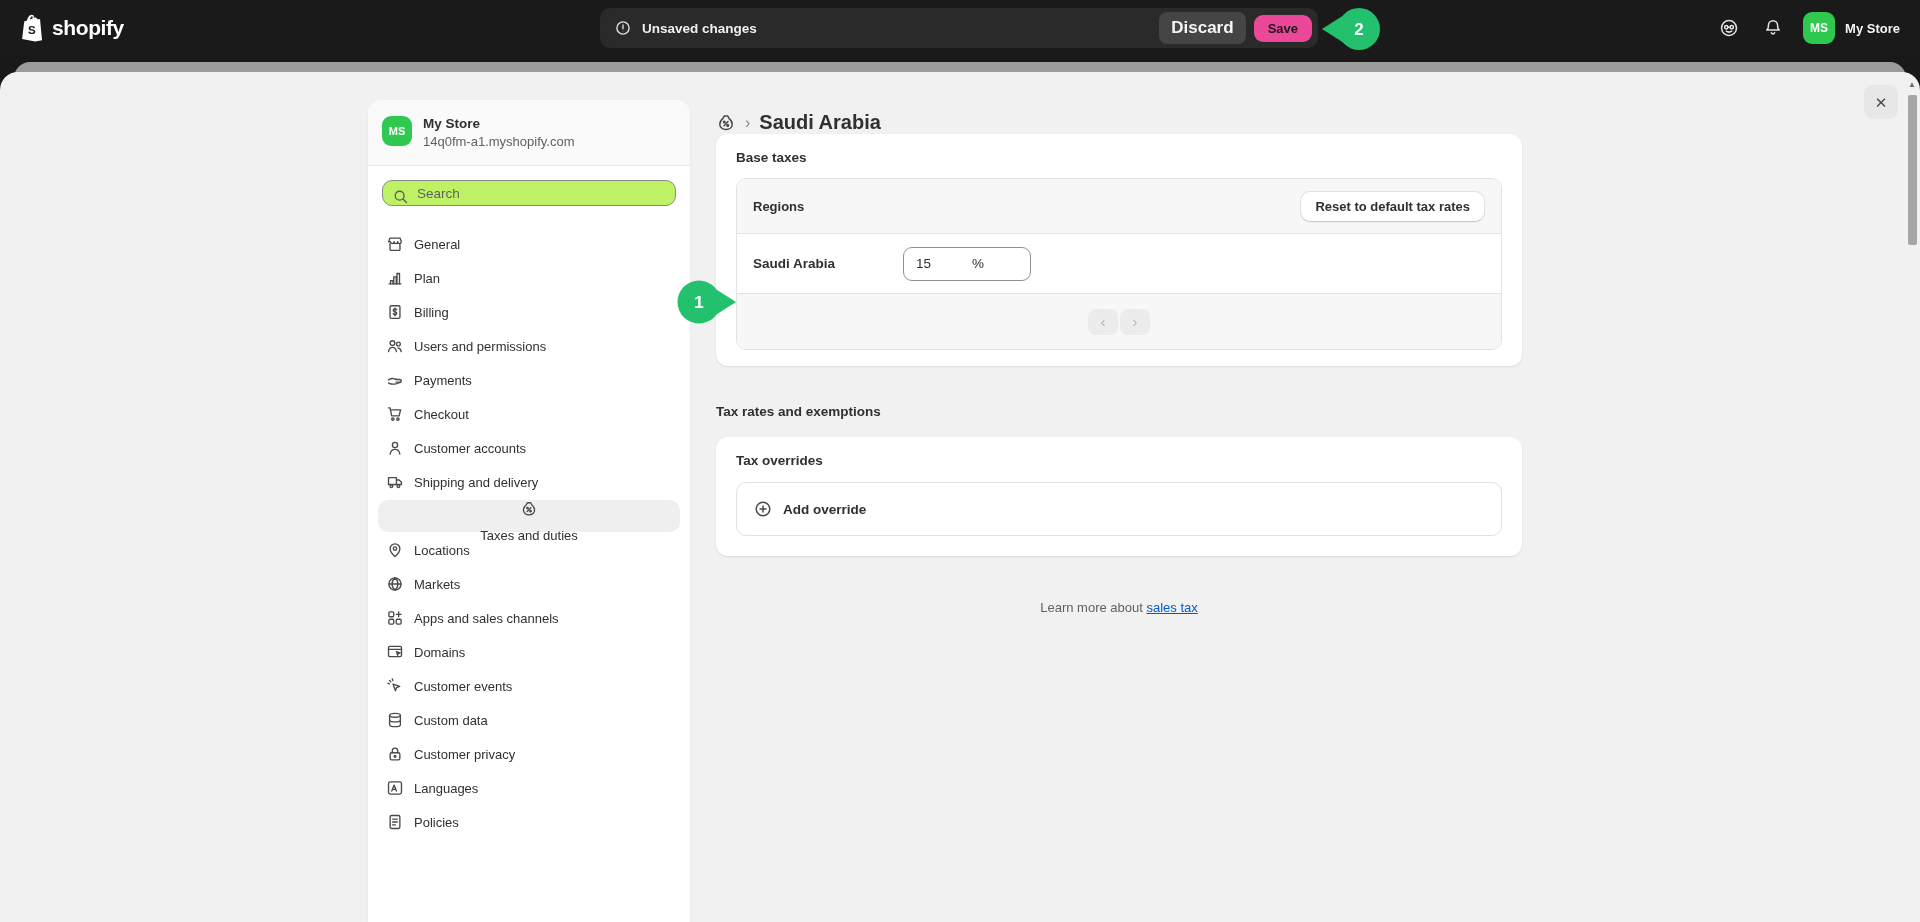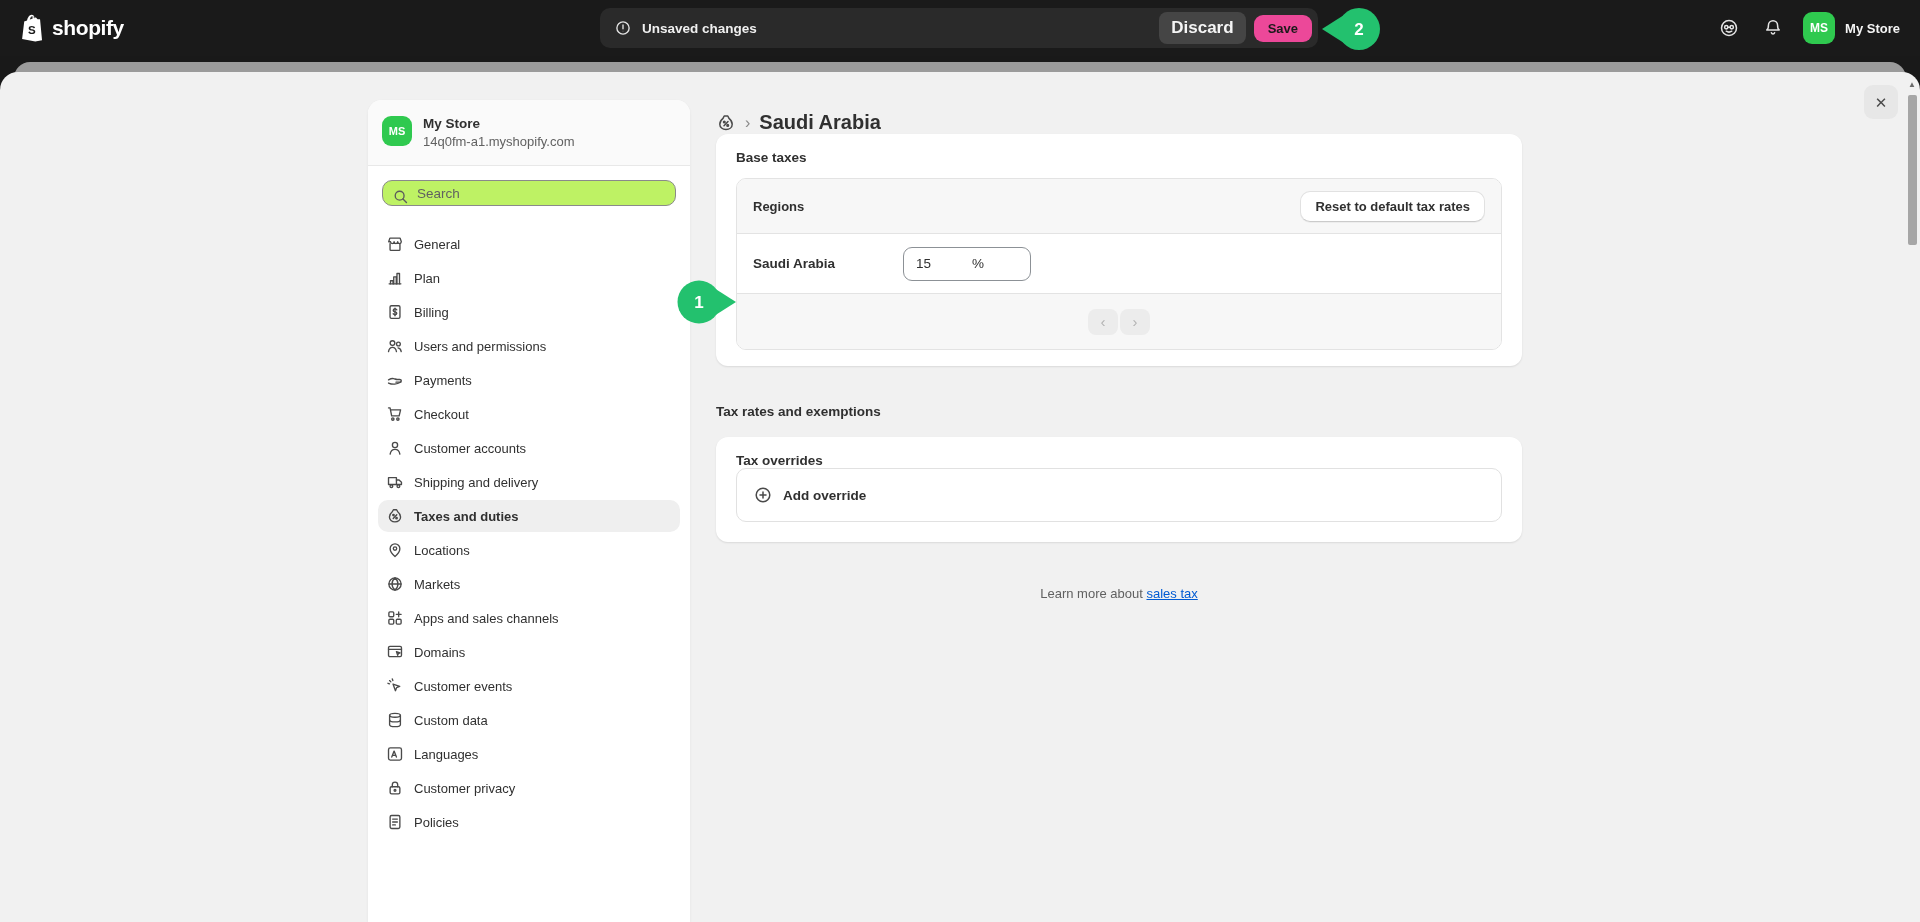--- a/index.html
+++ b/index.html
@@ -45,21 +45,21 @@
   .store-name { font-size:13.5px; font-weight:700; color:#303030; }
   .store-domain { font-size:13px; color:#616161; margin-top:3px; }
   .search-wrap { padding:14px 14px 12px; position:relative; }
   .search-wrap .search-icon { position:absolute; left:24px; top:22px; color:#5c5c5c; }
   .search-input { width:100%; height:26px; border:1px solid #8a8a8a; border-radius:10px; background:#bef264;
                   padding:0 10px 0 34px; font-size:13.5px; font-family:inherit; color:#303030; outline:none; }
   .search-input::placeholder { color:#616161; }
   .nav { padding:8px 10px; }
   .nav-item { height:32px; margin:2px 0; border-radius:10px; display:flex; align-items:center; gap:10px;
               padding:0 8px; font-size:13px; font-weight:500; color:#303030; cursor:pointer; }
-  .nav-item.selected { background:#efefef; font-weight:700; }
+  .nav-item.selected { background:#efefef; font-weight:400;flex-direction:column; }
   .nav-icon { width:18px; height:18px; color:#4a4a4a; display:flex; flex:none; }
   .nav-icon svg { width:18px; height:18px; }
 
   
   .content { position:absolute; left:690px; right:14px; top:0; bottom:0; }
   .main-col { width:806px; margin-left:26px; }
   .breadcrumb { margin-top:39px; display:flex; align-items:center; gap:9px; }
   .breadcrumb .bc-icon { width:20px; height:20px; color:#4a4a4a; display:flex; }
   .breadcrumb .bc-icon svg { width:20px; height:20px; }
   .bc-sep { color:#8a8a8a; font-size:16px; }
@@ -78,21 +78,21 @@
   .region-label { width:150px; font-size:13.5px; font-weight:700; }
   .rate-box { width:128px; height:34px; border:1px solid #8c9196; border-radius:9px; display:flex; align-items:center; padding:0 12px; background:#fff; }
   .rate-input { width:34px; border:none; outline:none; font-size:13.5px; color:#303030; font-family:inherit; background:transparent; }
   .rate-suffix { margin-left:22px; font-size:13.5px; color:#303030; }
   .tt-foot { height:56px; background:#f7f7f7; border-top:1px solid #e3e3e3; display:flex; align-items:center; justify-content:center; gap:2px; }
   .pg-btn { width:30px; height:26px; background:#ececec; border:none; border-radius:8px; color:#b3b3b3;
             font-size:15px; line-height:1; cursor:default; font-family:inherit; }
 
   .section-title { margin-top:38px; font-size:13.5px; font-weight:700; color:#303030; }
   .card-overrides { margin-top:18px; padding-bottom:20px; }
-  .add-box { border:1px solid #e1e1e1; border-radius:10px; height:54px; display:flex;
+  .add-box { margin-top:14px; border:1px solid #e1e1e1; border-radius:10px; height:54px; display:flex;
              align-items:center; gap:10px; padding:10px 16px; cursor:pointer; background:#fff; }
   .add-box .plus-icon { width:20px; height:20px; color:#4a4a4a; display:flex; }
   .add-label { font-size:13.5px; font-weight:600; color:#303030; }
 
   .learn-more { margin-top:44px; text-align:center; font-size:13px; color:#616161; }
   .learn-more a { color:var(--link_blue); }
 
   
   .anno { position:absolute; z-index:60; }
   .anno text { font-family:"Liberation Sans", sans-serif; }
@@ -317,35 +317,35 @@
               <ellipse cx="10" cy="4.8" rx="6" ry="2.1"></ellipse>
               <path d="M4 4.8v10.4c0 1.2 2.7 2.1 6 2.1s6-.9 6-2.1V4.8"></path>
               <path d="M4 10c0 1.2 2.7 2.1 6 2.1s6-.9 6-2.1"></path>
             </svg>
           </span>
           <span>Custom data</span>
         </div>
         <div class="nav-item">
           <span class="nav-icon">
             <svg viewBox="0 0 20 20" fill="none" stroke="currentColor" stroke-width="1.5" stroke-linecap="round" stroke-linejoin="round">
-              <rect x="2.8" y="3.2" width="14.4" height="13.6" rx="2"></rect>
-              <path d="M6.4 13.4 9 6.8l2.6 6.6M7.2 11.5h3.6"></path>
-            </svg>
-          </span>
-          <span>Languages</span>
-        </div>
-        <div class="nav-item">
-          <span class="nav-icon">
-            <svg viewBox="0 0 20 20" fill="none" stroke="currentColor" stroke-width="1.5" stroke-linecap="round" stroke-linejoin="round">
               <rect x="4.6" y="8.6" width="10.8" height="8" rx="1.6"></rect>
               <path d="M7 8.6V6.4a3 3 0 0 1 6 0v2.2"></path>
               <circle cx="10" cy="12.6" r="1"></circle>
             </svg>
           </span>
           <span>Customer privacy</span>
+        </div>
+        <div class="nav-item">
+          <span class="nav-icon">
+            <svg viewBox="0 0 20 20" fill="none" stroke="currentColor" stroke-width="1.5" stroke-linecap="round" stroke-linejoin="round">
+              <rect x="2.8" y="3.2" width="14.4" height="13.6" rx="2"></rect>
+              <path d="M6.4 13.4 9 6.8l2.6 6.6M7.2 11.5h3.6"></path>
+            </svg>
+          </span>
+          <span>Languages</span>
         </div>
         <div class="nav-item">
           <span class="nav-icon">
             <svg viewBox="0 0 20 20" fill="none" stroke="currentColor" stroke-width="1.5" stroke-linecap="round" stroke-linejoin="round">
               <rect x="4.6" y="2.8" width="10.8" height="14.4" rx="1.6"></rect>
               <path d="M7.4 6.8h5.2M7.4 10h5.2M7.4 13.2h3"></path>
             </svg>
           </span>
           <span>Policies</span>
         </div>

